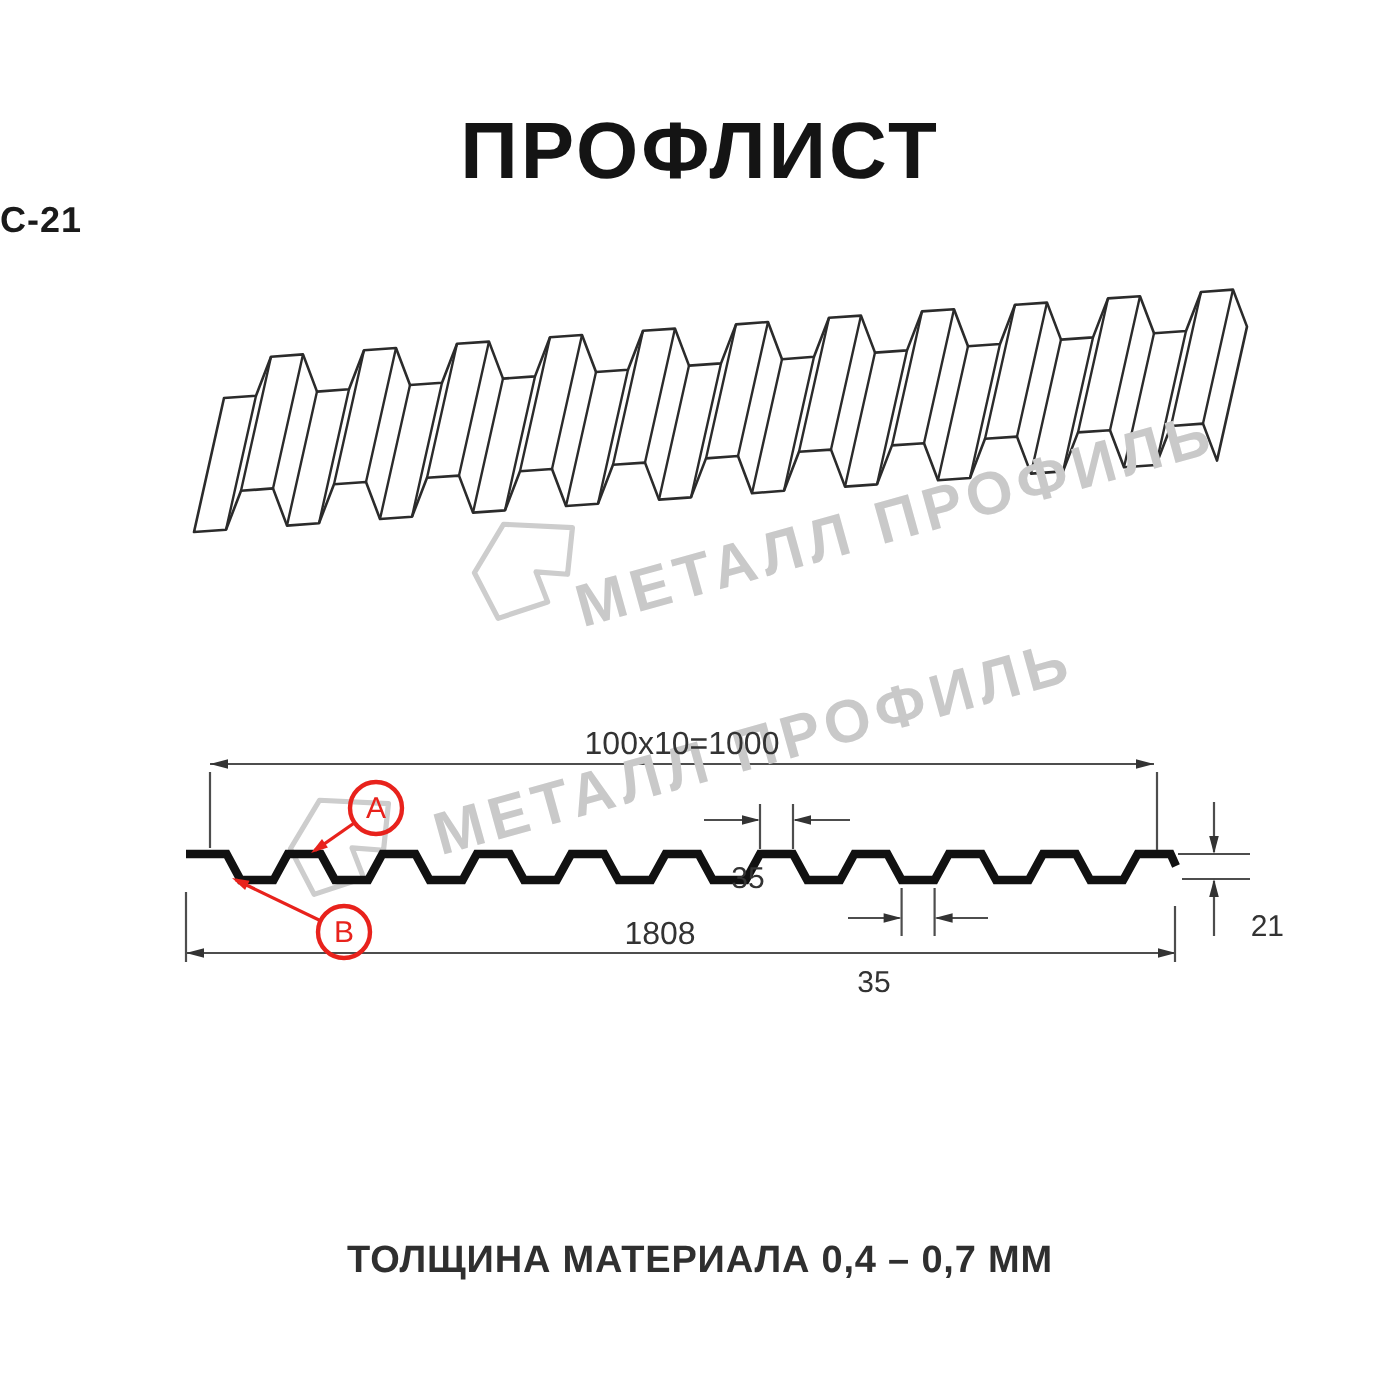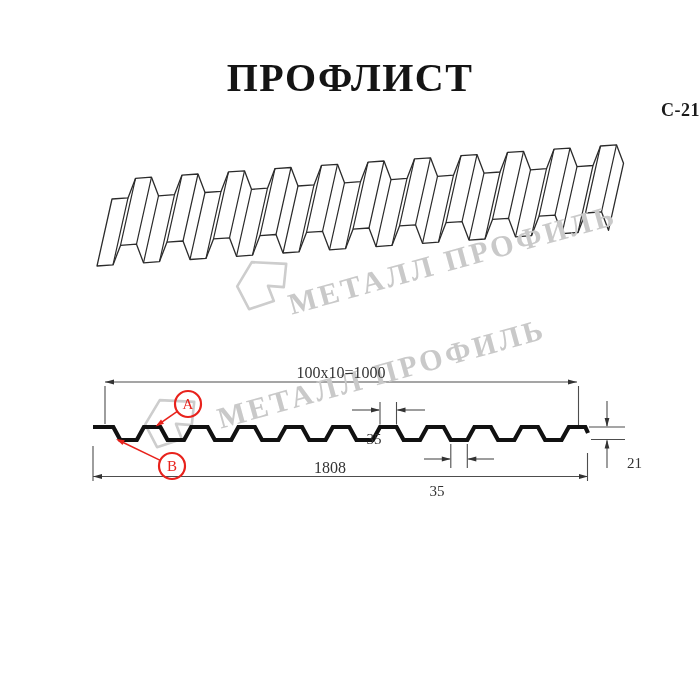--- a/index.html
+++ b/index.html
@@ -1,21 +1,21 @@
 <!DOCTYPE html>
 <html><head>
 <meta charset="utf-8">
 <style>
   html,body{margin:0;padding:0;background:#fff;}
   .canvas{position:relative;width:700px;height:700px;background:#ffffff;overflow:hidden;
-          font-family:Liberation Serif, serif;}
+          font-family:Liberation Sans, sans-serif;}
   .abs{position:absolute;}
   .title{left:0;right:0;top:54px;text-align:center;font-size:40px;font-weight:800;
          letter-spacing:1.5px;color:#141414;}
-  .subtitle{left:0;right:0;top:100px;text-align:right;font-size:18px;font-weight:700;
+  .subtitle{left:0;right:0;top:100px;text-align:left;font-size:18px;font-weight:700;
             color:#1a1a1a;letter-spacing:.5px;}
   .footer{left:0;right:0;top:620px;text-align:center;font-size:19px;font-weight:600;
           color:#2f2f2f;letter-spacing:.4px;}
   .wm{white-space:nowrap;font-size:30px;font-weight:700;letter-spacing:3px;color:#c9c9c9;
       transform:rotate(-15.5deg);transform-origin:0 50%;}
   .wm1{left:289px;top:288px;}
   .wm2{left:218px;top:402px;}
   .dim{color:#333;font-size:16px;text-align:center;}
   .dim-sm{font-size:15px;margin-top:43px;}
   .lbl-1000{left:271px;top:364px;width:140px;}
@@ -98,13 +98,14 @@
 
   <div class="abs dim lbl-1000">100х10=1000</div>
   <div class="abs dim dim-sm lbl-35a">35</div>
   <div class="abs dim dim-sm lbl-35b">35</div>
   <div class="abs dim dim-sm lbl-21">21</div>
   <div class="abs dim lbl-1051">1808</div>
 
   <div class="abs callout-letter lbl-A">А</div>
   <div class="abs callout-letter lbl-B">В</div>
 
+  <div class="abs footer">ТОЛЩИНА МАТЕРИАЛА 0,4 – 0,7 ММ</div>
 </div>
 
 </body></html>

